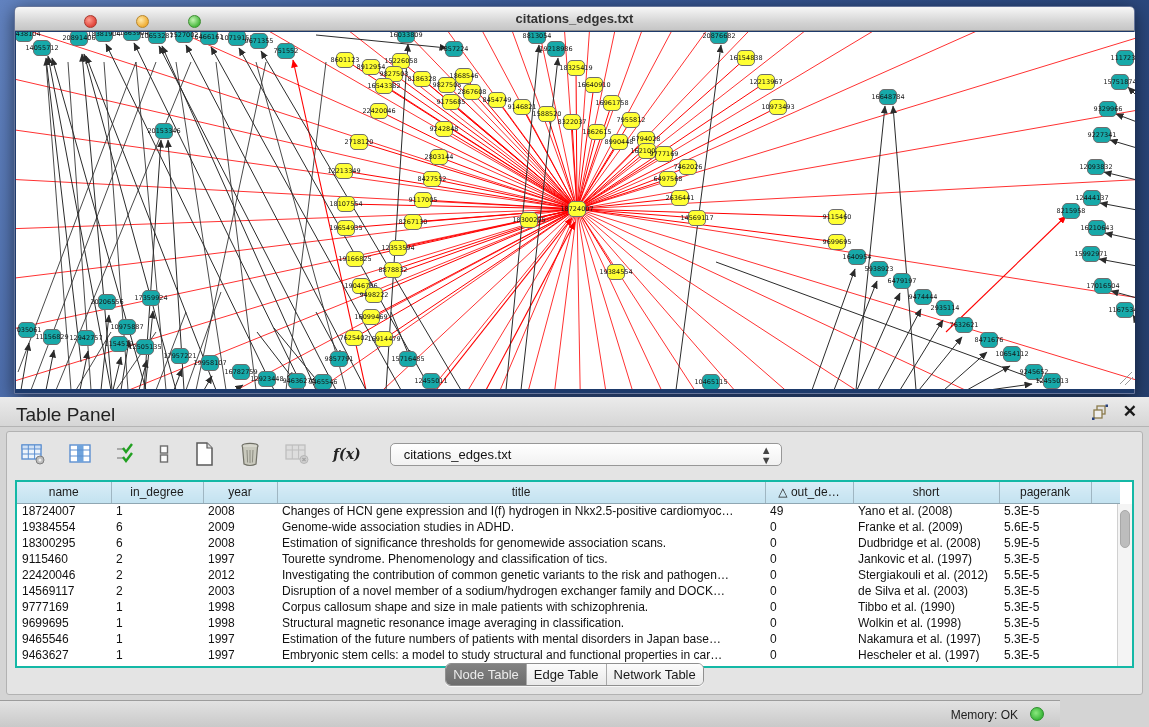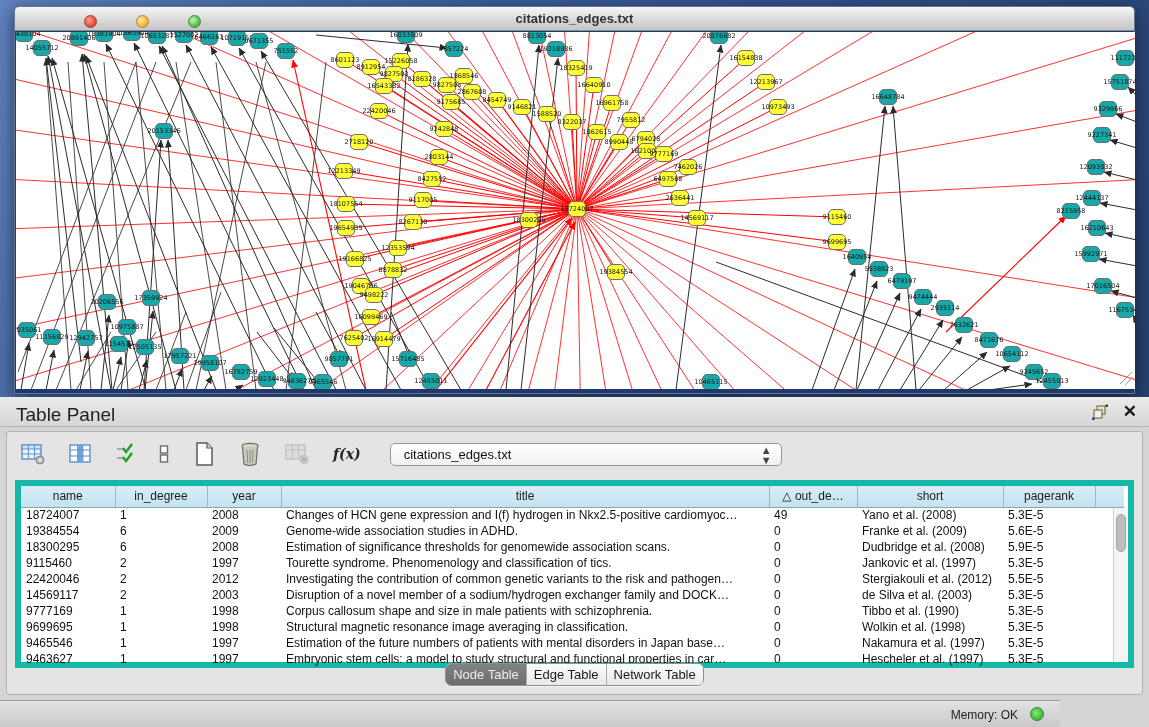--- a/index.html
+++ b/index.html
@@ -33,21 +33,21 @@
   .panel-body { position:absolute; left:6px; top:34px; width:1137px; height:264px;
     background:#e4e4e4; border:1px solid #b2b2b2; border-radius:3px; }
 
   .toolbar { position:absolute; left:0; top:0; height:44px; width:100%; display:flex; align-items:center; padding-left:14px; }
   .tool { margin-right:23px; display:flex; align-items:center; justify-content:center; height:26px; }
   .fx { font-family:"DejaVu Serif", serif; font-style:italic; font-weight:bold; font-size:14px; color:#222; }
   .combo { position:relative; margin-left:6px; width:392px; height:23px; border:1px solid #979797; border-radius:5px;
     background:linear-gradient(#ffffff,#f1f1f1); font-size:13px; color:#111; line-height:21px; padding-left:13px; }
   .combo .arrows { position:absolute; right:9px; top:1px; font-size:11px; color:#444; letter-spacing:0; line-height:10px; text-align:center; }
 
-  .tablewrap { position:absolute; left:8px; top:48px; width:1119px; height:188px; background:#fff; border:6px solid #14b8a6; }
+  .tablewrap { position:absolute; left:8px; top:48px; width:1119px; height:188px; background:#fff; border:2px solid #14b8a6; }
   .grid { width:1103px; border-collapse:collapse; table-layout:fixed; }
   .grid th { height:21px; background:linear-gradient(#d9edf7,#c3e2f0); border-right:1px solid #9fb6c2;
     border-bottom:1px solid #8fa6b2; font-size:12px; font-weight:normal; color:#1c1c1c; text-align:center; overflow:hidden; white-space:nowrap; }
   .grid th:last-child { border-right:none; }
   .grid td { height:16px; font-size:12px; color:#111; white-space:nowrap; overflow:hidden; padding:0 3px 0 5px; }
   .vscroll { position:absolute; right:0; top:22px; bottom:0; width:15px; background:#f4f4f4; border-left:1px solid #d0d0d0; }
   .vthumb { position:absolute; left:2px; top:6px; width:10px; height:38px; border-radius:5px; background:#bdbdbd; border:1px solid #a8a8a8; }
 
   .tabs-row { position:absolute; left:0; right:0; bottom:8px; text-align:center; }
   .segmented { display:inline-flex; border:1px solid #8f8f8f; border-radius:6px; overflow:hidden; background:#f4f4f4; box-shadow:0 1px 0 rgba(255,255,255,.7); }

